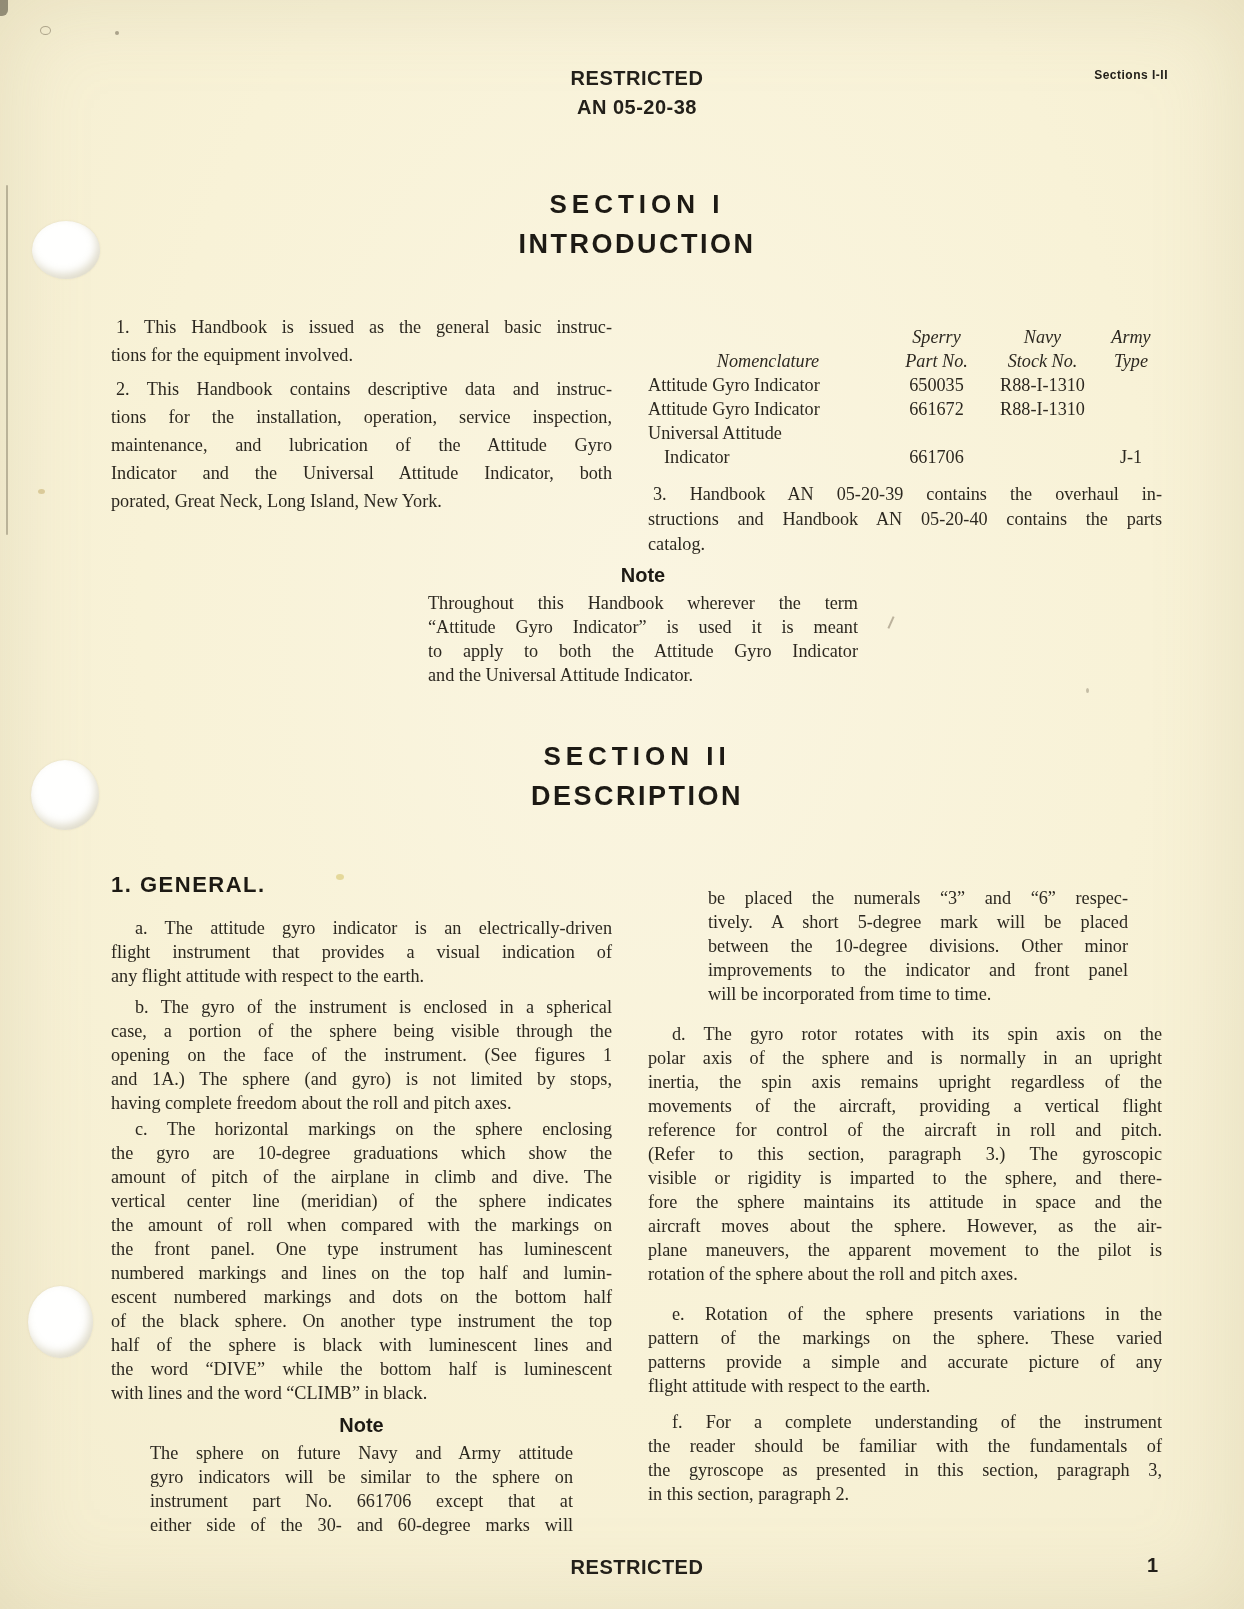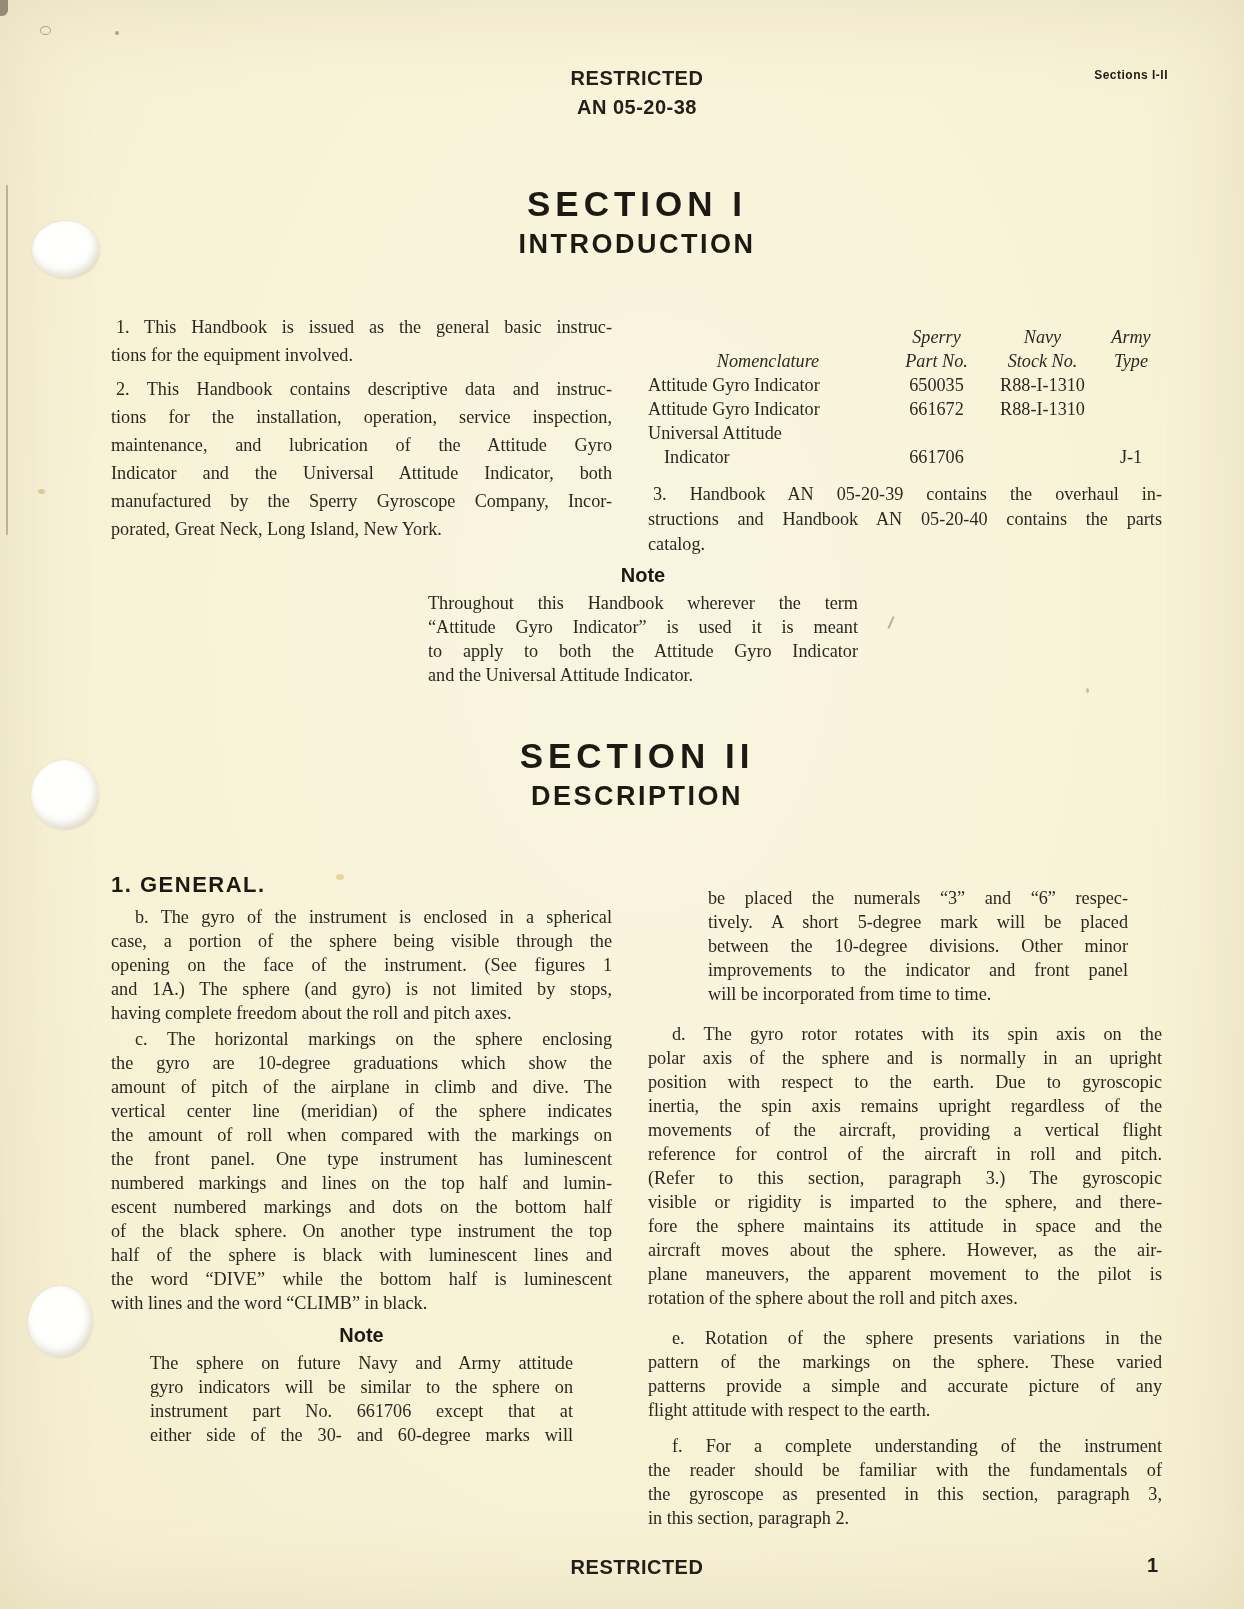--- a/index.html
+++ b/index.html
@@ -40,21 +40,21 @@
   .footer-page{
     position:absolute;right:86px;top:1554px;
     font-family:"Liberation Sans", sans-serif;font-weight:700;
     font-size:20px;color:#23201a;
   }
   
   .sec-head{
     position:absolute;left:112px;right:82px;text-align:center;
     font-family:"Liberation Sans", sans-serif;font-weight:700;color:#1d1a14;
   }
-  .sec-head .t1{font-size:35px;line-height:40px;letter-spacing:5px;}
+  .sec-head .t1{font-size:26px;line-height:40px;letter-spacing:5px;}
   .sec-head .t2{font-size:27px;line-height:40px;letter-spacing:2.5px;}
   .sec1-head{top:184px;}
   .sec2-head{top:736px;}
   
   .col{position:absolute;}
   .s1-left {left:111px;top:313px;width:501px;}
   .s1-left .para{line-height:28px;}
   .s1-left .para + .para{margin-top:6px;}
   .s1-right{left:648px;top:325px;width:514px;}
   .s1-right .para{line-height:25px;margin-top:13px;}
@@ -139,21 +139,20 @@
   <div class="col s1-left">
     <p class="para indent-sm">
         <span class="tline">1. This Handbook is issued as the general basic instruc-</span>
         <span class="tline last">tions for the equipment involved.</span>
       </p>
     <p class="para indent-sm">
         <span class="tline">2. This Handbook contains descriptive data and instruc-</span>
         <span class="tline">tions for the installation, operation, service inspection,</span>
         <span class="tline">maintenance, and lubrication of the Attitude Gyro</span>
         <span class="tline">Indicator and the Universal Attitude Indicator, both</span>
-        <span class="tline">manufactured by the Sperry Gyroscope Company, Incor-</span>
         <span class="tline last">porated, Great Neck, Long Island, New York.</span>
       </p>
   </div>
 
   <div class="col s1-right">
     <div class="parts-table">
       <div class="th"></div>
       <div class="th">Sperry</div>
       <div class="th">Navy</div>
       <div class="th">Army</div>
@@ -199,20 +198,25 @@
       </div>
   </div>
 
   <div class="sec-head sec2-head">
     <div class="t1">SECTION II</div>
     <div class="t2">DESCRIPTION</div>
   </div>
 
   <div class="col s2-left">
     <div class="general-heading">1. GENERAL.</div>
+    <p class="para pa indent">
+        <span class="tline">a. The attitude gyro indicator is an electrically-driven</span>
+        <span class="tline">flight instrument that provides a visual indication of</span>
+        <span class="tline last">any flight attitude with respect to the earth.</span>
+      </p>
     <p class="para pb indent">
         <span class="tline">b. The gyro of the instrument is enclosed in a spherical</span>
         <span class="tline">case, a portion of the sphere being visible through the</span>
         <span class="tline">opening on the face of the instrument. (See figures 1</span>
         <span class="tline">and 1A.) The sphere (and gyro) is not limited by stops,</span>
         <span class="tline last">having complete freedom about the roll and pitch axes.</span>
       </p>
     <p class="para pc indent">
         <span class="tline">c. The horizontal markings on the sphere enclosing</span>
         <span class="tline">the gyro are 10-degree graduations which show the</span>
@@ -242,21 +246,20 @@
     <div class="note-cont">
         <span class="tline">be placed the numerals “3” and “6” respec-</span>
         <span class="tline">tively. A short 5-degree mark will be placed</span>
         <span class="tline">between the 10-degree divisions. Other minor</span>
         <span class="tline">improvements to the indicator and front panel</span>
         <span class="tline last">will be incorporated from time to time.</span>
       </div>
     <p class="para pd indent">
         <span class="tline">d. The gyro rotor rotates with its spin axis on the</span>
         <span class="tline">polar axis of the sphere and is normally in an upright</span>
-        <span class="tline">position with respect to the earth. Due to gyroscopic</span>
         <span class="tline">inertia, the spin axis remains upright regardless of the</span>
         <span class="tline">movements of the aircraft, providing a vertical flight</span>
         <span class="tline">reference for control of the aircraft in roll and pitch.</span>
         <span class="tline">(Refer to this section, paragraph 3.) The gyroscopic</span>
         <span class="tline">visible or rigidity is imparted to the sphere, and there-</span>
         <span class="tline">fore the sphere maintains its attitude in space and the</span>
         <span class="tline">aircraft moves about the sphere. However, as the air-</span>
         <span class="tline">plane maneuvers, the apparent movement to the pilot is</span>
         <span class="tline last">rotation of the sphere about the roll and pitch axes.</span>
       </p>

